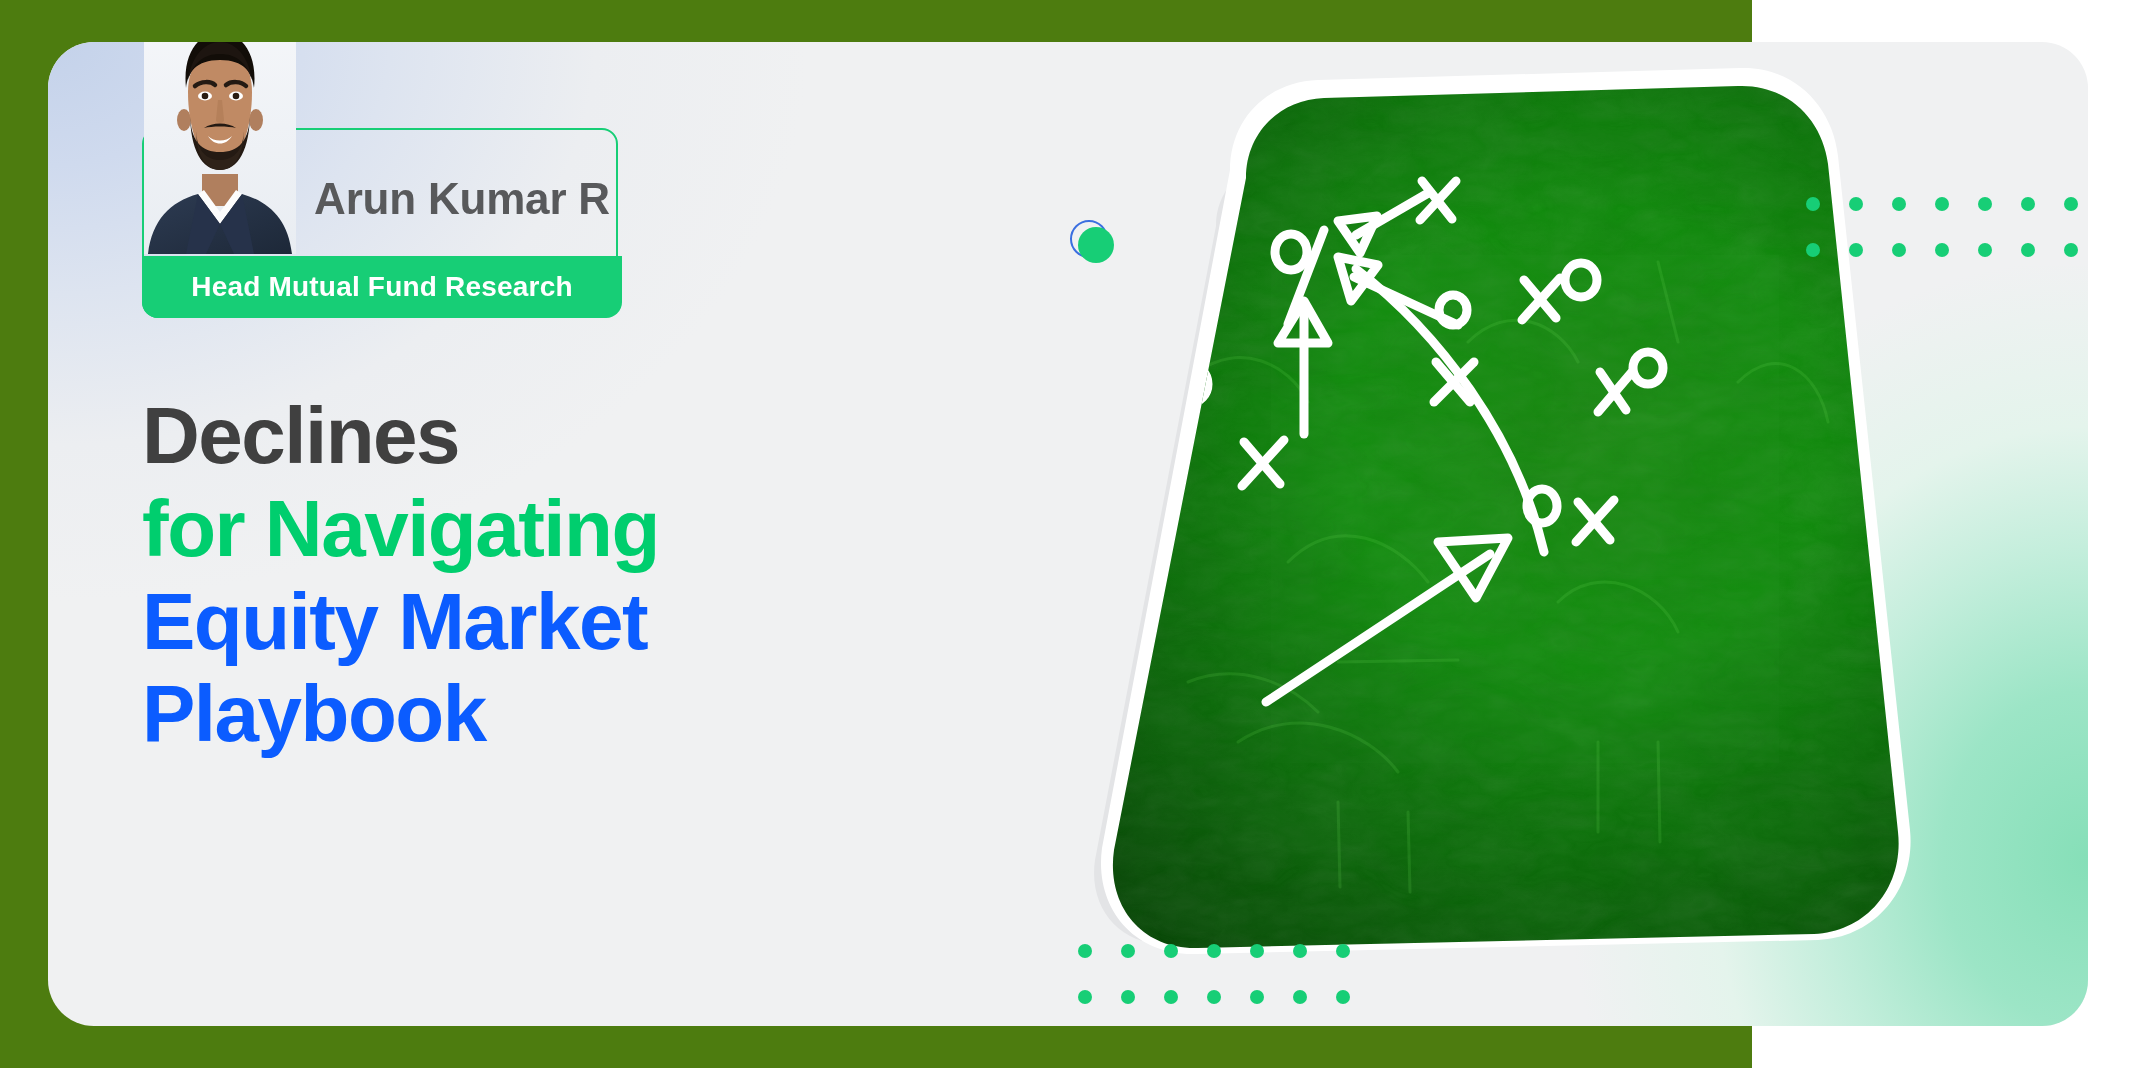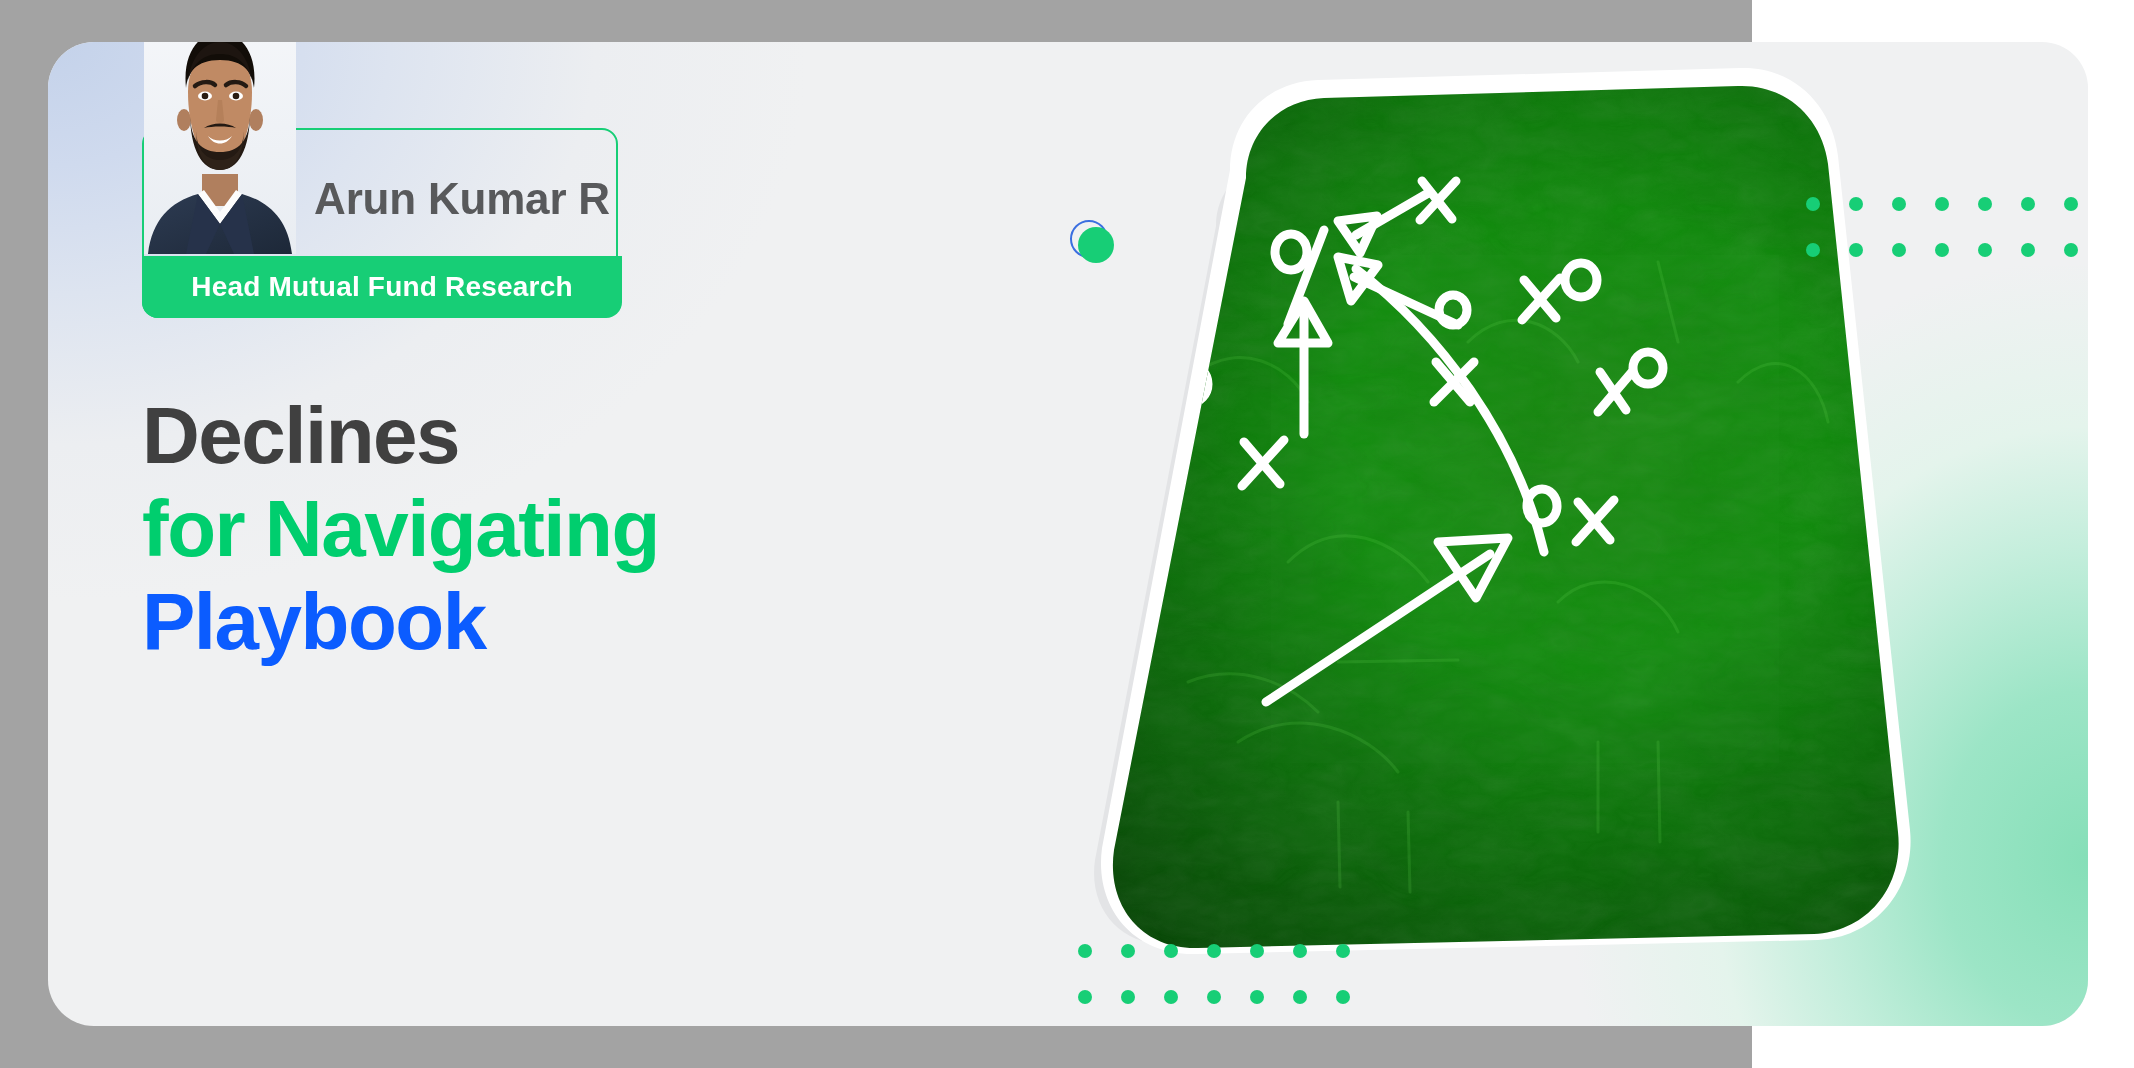--- a/index.html
+++ b/index.html
@@ -11,21 +11,21 @@
     width: 2134px;
     height: 1068px;
     font-family: "Liberation Sans", sans-serif;
     overflow: hidden;
   }
 
   .stage {
     position: relative;
     width: 1752px;
     height: 1068px;
-    background: #a3a3a3;
+    background: #4d7c0f;
   }
 
   
   .card {
     position: absolute;
     left: 48px;
     top: 42px;
     width: 2040px;
     height: 984px;
     border-radius: 46px;
@@ -455,18 +455,19 @@
         </div>
 
         <div class="person-name">Arun Kumar R</div>
 
         <div class="person-role-bar">Head Mutual Fund Research</div>
       </div>
 
       <div class="headline">
         <span class="l1">Declines</span>
         <span class="l2">for Navigating</span>
+        <span class="l3">Equity Market</span>
         <span class="l4">Playbook</span>
       </div>
 
     </div>
   </div>
 </div>
 
 </body></html>

